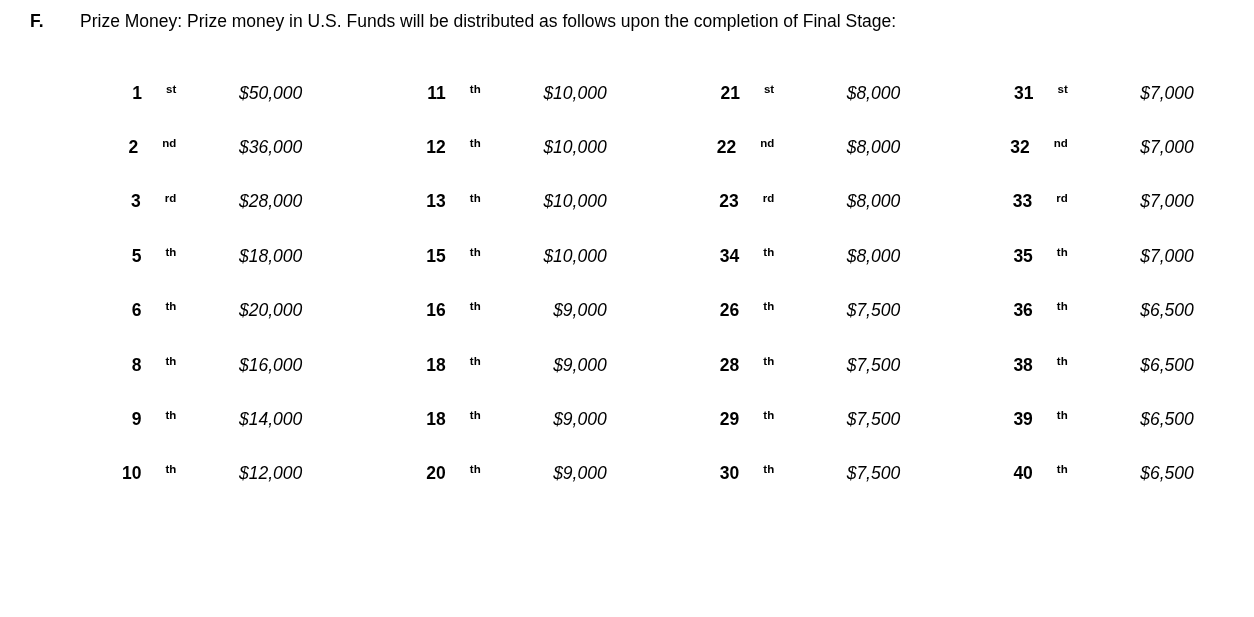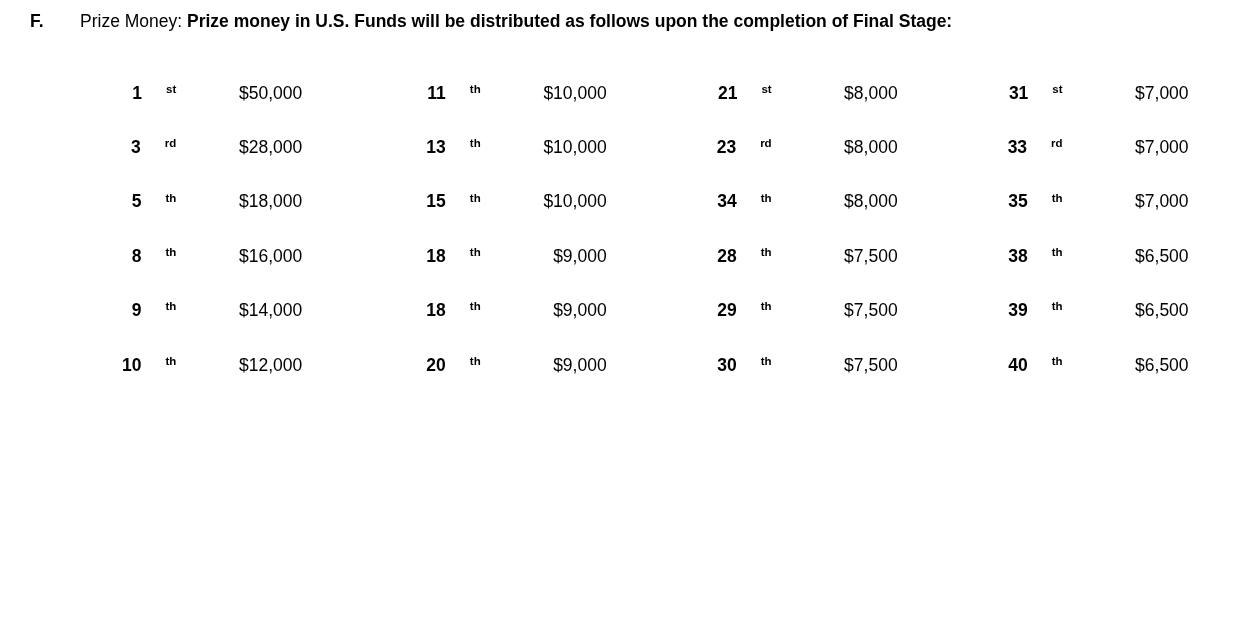--- a/index.html
+++ b/index.html
@@ -32,21 +32,21 @@
   }
   .heading .letter {
     font-weight: bold;
     display: inline-block;
     width: 50px;
   }
   .heading .label {
     font-weight: normal;
   }
   .heading .body {
-    font-weight: bold;
+    font-weight: normal;
   }
 
   
   .prize-table {
     position: absolute;
     left: 122px;
     top: 66px;
     border-collapse: collapse;
   }
   .prize-table td {
@@ -67,20 +67,21 @@
     font-weight: bold;
     vertical-align: baseline;
     position: relative;
     top: -0.52em;
     margin-left: 24px;
   }
   .amount {
     text-align: right;
     width: 104px;
     padding-left: 22px !important;
+    font-style: italic;
   }
   .spacer-col {
     width: 124px;
   }
   .spacer-col-b {
     width: 110px;
   }
 </style>
 </head>
 <body>
@@ -100,20 +101,33 @@
         <td class="rank"><span>11</span><sup>th</sup></td>
         <td class="amount">$10,000</td>
         <td class="spacer-col-b"></td>
         <td class="rank"><span>21</span><sup>st</sup></td>
         <td class="amount">$8,000</td>
         <td class="spacer-col-b"></td>
         <td class="rank"><span>31</span><sup>st</sup></td>
         <td class="amount">$7,000</td>
       </tr>
       <tr>
+        <td class="rank"><span>2</span><sup>nd</sup></td>
+        <td class="amount">$36,000</td>
+        <td class="spacer-col"></td>
+        <td class="rank"><span>12</span><sup>th</sup></td>
+        <td class="amount">$10,000</td>
+        <td class="spacer-col-b"></td>
+        <td class="rank"><span>22</span><sup>nd</sup></td>
+        <td class="amount">$8,000</td>
+        <td class="spacer-col-b"></td>
+        <td class="rank"><span>32</span><sup>nd</sup></td>
+        <td class="amount">$7,000</td>
+      </tr>
+      <tr>
         <td class="rank"><span>3</span><sup>rd</sup></td>
         <td class="amount">$28,000</td>
         <td class="spacer-col"></td>
         <td class="rank"><span>13</span><sup>th</sup></td>
         <td class="amount">$10,000</td>
         <td class="spacer-col-b"></td>
         <td class="rank"><span>23</span><sup>rd</sup></td>
         <td class="amount">$8,000</td>
         <td class="spacer-col-b"></td>
         <td class="rank"><span>33</span><sup>rd</sup></td>
@@ -126,20 +140,33 @@
         <td class="rank"><span>15</span><sup>th</sup></td>
         <td class="amount">$10,000</td>
         <td class="spacer-col-b"></td>
         <td class="rank"><span>34</span><sup>th</sup></td>
         <td class="amount">$8,000</td>
         <td class="spacer-col-b"></td>
         <td class="rank"><span>35</span><sup>th</sup></td>
         <td class="amount">$7,000</td>
       </tr>
       <tr>
+        <td class="rank"><span>6</span><sup>th</sup></td>
+        <td class="amount">$20,000</td>
+        <td class="spacer-col"></td>
+        <td class="rank"><span>16</span><sup>th</sup></td>
+        <td class="amount">$9,000</td>
+        <td class="spacer-col-b"></td>
+        <td class="rank"><span>26</span><sup>th</sup></td>
+        <td class="amount">$7,500</td>
+        <td class="spacer-col-b"></td>
+        <td class="rank"><span>36</span><sup>th</sup></td>
+        <td class="amount">$6,500</td>
+      </tr>
+      <tr>
         <td class="rank"><span>8</span><sup>th</sup></td>
         <td class="amount">$16,000</td>
         <td class="spacer-col"></td>
         <td class="rank"><span>18</span><sup>th</sup></td>
         <td class="amount">$9,000</td>
         <td class="spacer-col-b"></td>
         <td class="rank"><span>28</span><sup>th</sup></td>
         <td class="amount">$7,500</td>
         <td class="spacer-col-b"></td>
         <td class="rank"><span>38</span><sup>th</sup></td>

